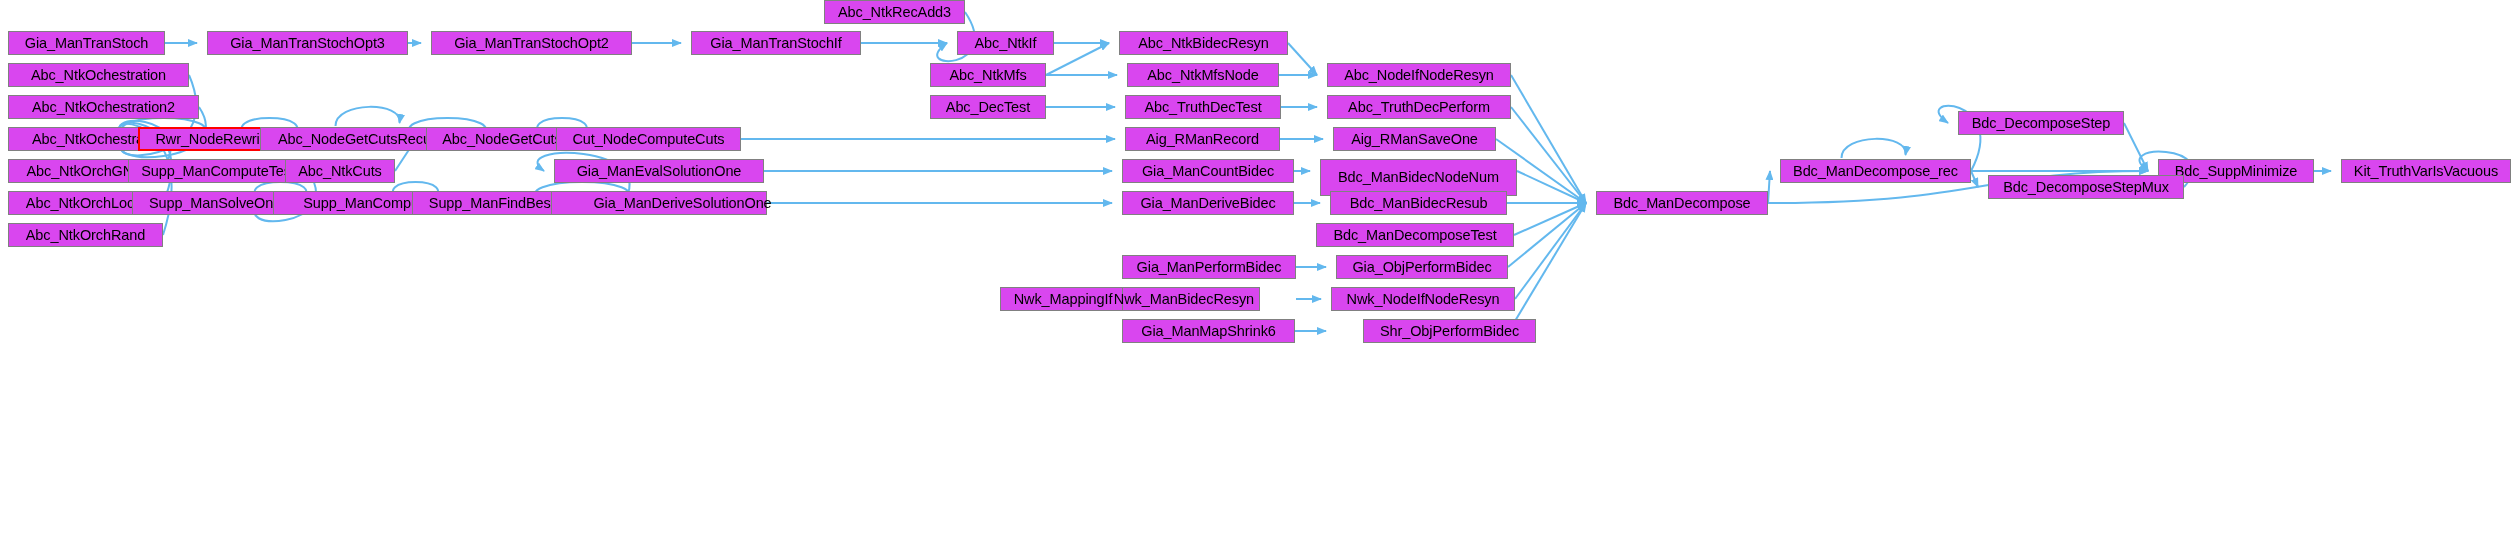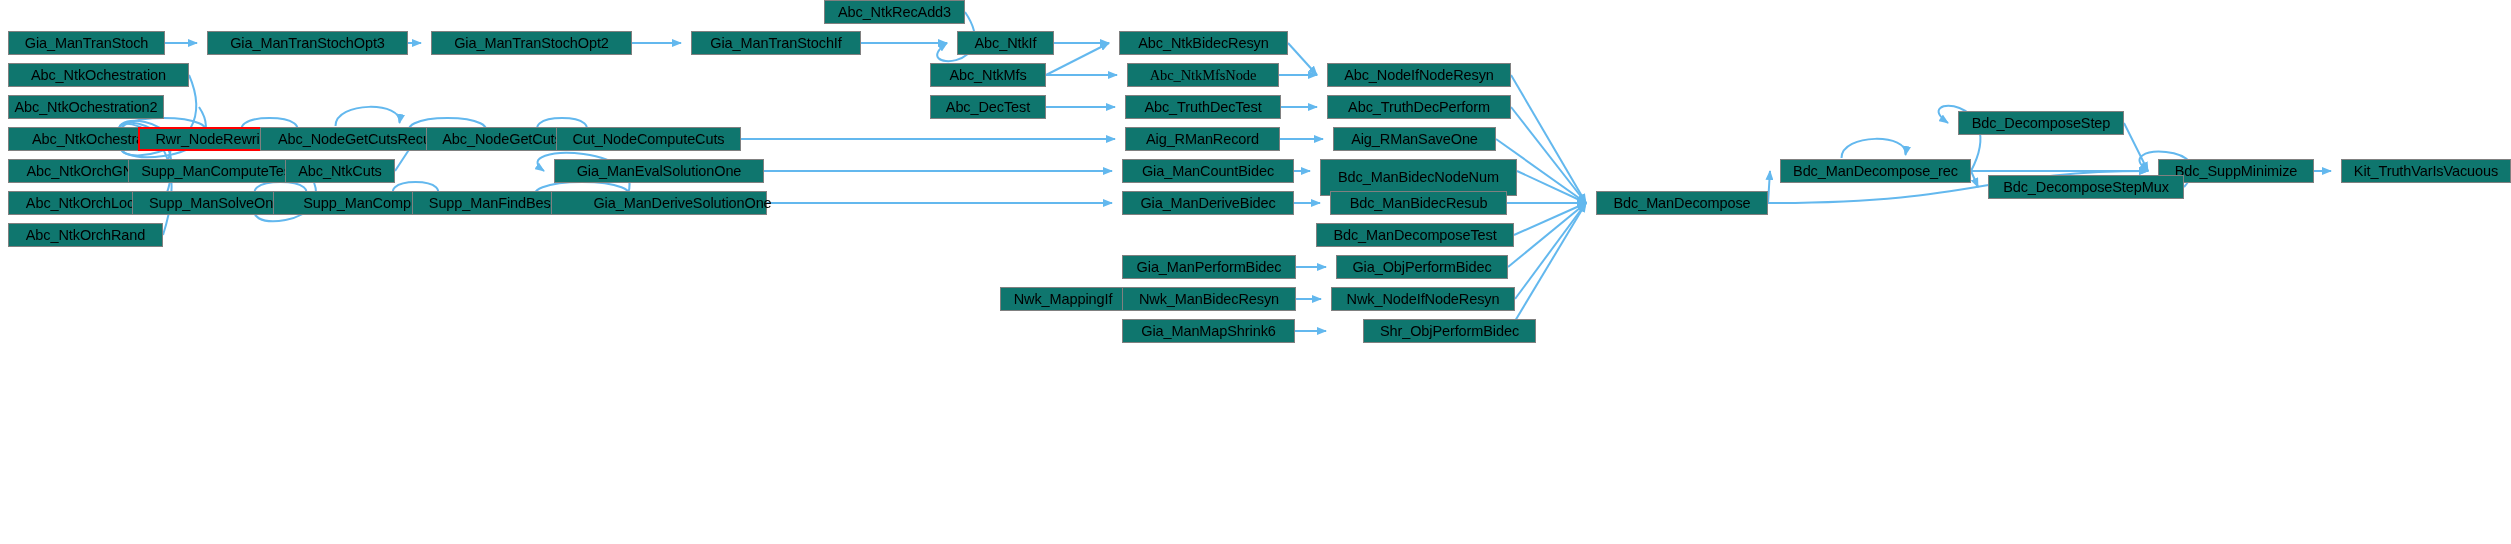--- a/index.html
+++ b/index.html
@@ -19,21 +19,21 @@
     position: absolute;
     left: 0;
     top: 0;
     width: 2511px;
     height: 544px;
     pointer-events: none;
   }
   .node {
     position: absolute;
     box-sizing: border-box;
-    background: #0f766e;
+    background: #d946ef;
     border: 1px solid #808080;
     color: #000000;
     font-size: 14.5px;
     line-height: 1;
     display: flex;
     align-items: center;
     justify-content: center;
     white-space: nowrap;
     letter-spacing: -0.1px;
     z-index: 3;
@@ -136,27 +136,27 @@
       </div>
       <div class="node" style="left: 1119px; top: 31px; width: 169px; height: 24px;">
         <span class="node-label">Abc_NtkBidecResyn</span>
       </div>
       <div class="node" style="left: 8px; top: 63px; width: 181px; height: 24px;">
         <span class="node-label">Abc_NtkOchestration</span>
       </div>
       <div class="node" style="left: 930px; top: 63px; width: 116px; height: 24px;">
         <span class="node-label">Abc_NtkMfs</span>
       </div>
-      <div class="node" style="left: 1127px; top: 63px; width: 152px; height: 24px; font-family: Liberation Serif, serif;">
+      <div class="node" style="left: 1127px; top: 63px; width: 152px; height: 24px;">
         <span class="node-label">Abc_NtkMfsNode</span>
       </div>
       <div class="node" style="left: 1327px; top: 63px; width: 184px; height: 24px;">
         <span class="node-label">Abc_NodeIfNodeResyn</span>
       </div>
-      <div class="node" style="left: 8px; top: 95px; width: 156px; height: 24px;">
+      <div class="node" style="left: 8px; top: 95px; width: 191px; height: 24px;">
         <span class="node-label">Abc_NtkOchestration2</span>
       </div>
       <div class="node" style="left: 930px; top: 95px; width: 116px; height: 24px;">
         <span class="node-label">Abc_DecTest</span>
       </div>
       <div class="node" style="left: 1125px; top: 95px; width: 156px; height: 24px;">
         <span class="node-label">Abc_TruthDecTest</span>
       </div>
       <div class="node" style="left: 1327px; top: 95px; width: 184px; height: 24px;">
         <span class="node-label">Abc_TruthDecPerform</span>
@@ -247,21 +247,21 @@
       </div>
       <div class="node" style="left: 1122px; top: 255px; width: 174px; height: 24px;">
         <span class="node-label">Gia_ManPerformBidec</span>
       </div>
       <div class="node" style="left: 1336px; top: 255px; width: 172px; height: 24px;">
         <span class="node-label">Gia_ObjPerformBidec</span>
       </div>
       <div class="node" style="left: 1000px; top: 287px; width: 126px; height: 24px;">
         <span class="node-label">Nwk_MappingIf</span>
       </div>
-      <div class="node" style="left: 1122px; top: 287px; width: 174px; height: 24px;">
+      <div class="node" style="left: 1122px; top: 287px; width: 138px; height: 24px; justify-content: flex-end;">
         <span class="node-label">Nwk_ManBidecResyn</span>
       </div>
       <div class="node" style="left: 1331px; top: 287px; width: 184px; height: 24px;">
         <span class="node-label">Nwk_NodeIfNodeResyn</span>
       </div>
       <div class="node" style="left: 1122px; top: 319px; width: 173px; height: 24px;">
         <span class="node-label">Gia_ManMapShrink6</span>
       </div>
       <div class="node" style="left: 1336px; top: 319px; width: 173px; height: 24px; margin-left: 27px;">
         <span class="node-label">Shr_ObjPerformBidec</span>

